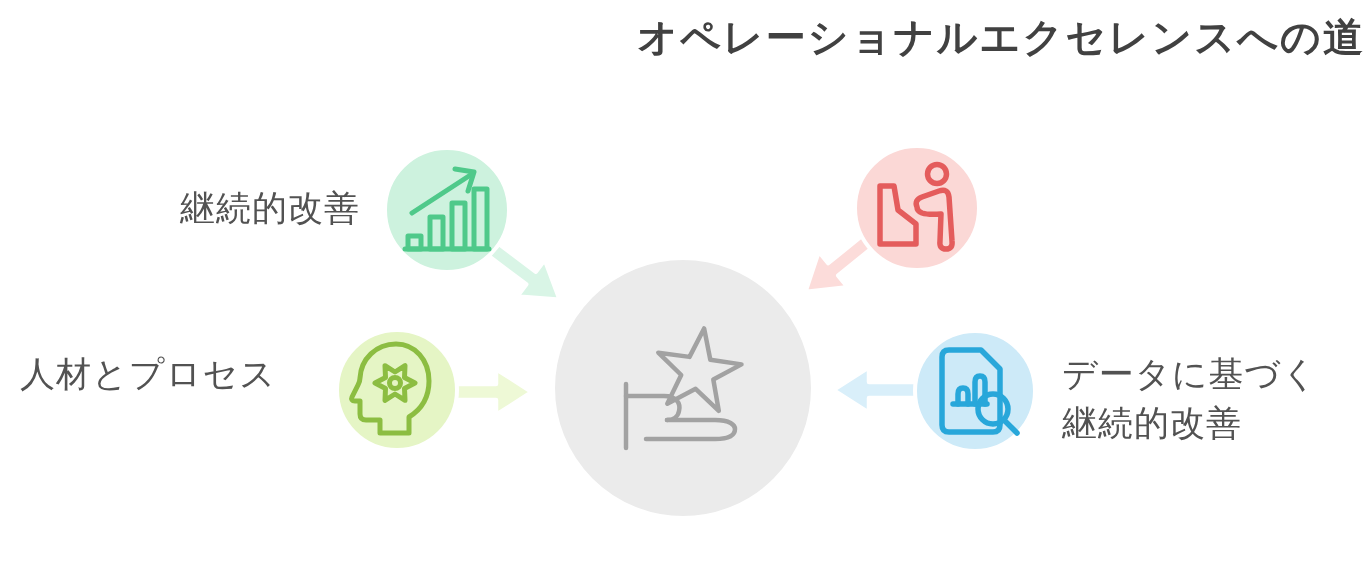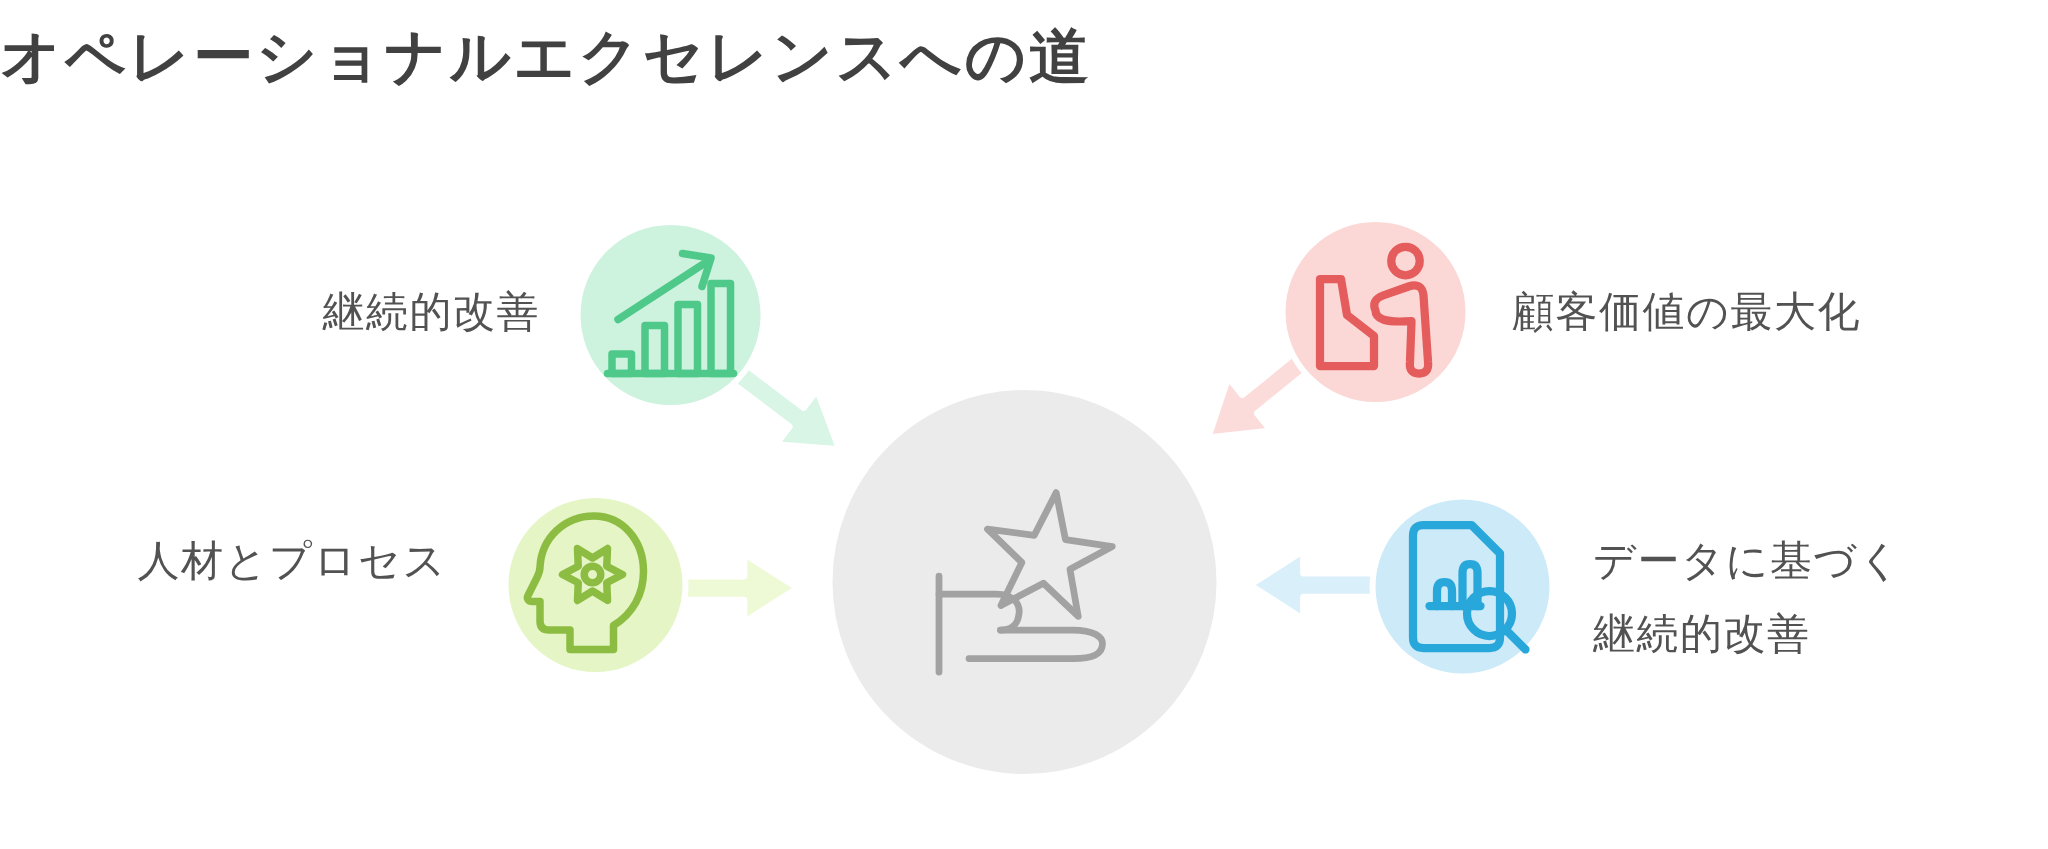--- a/index.html
+++ b/index.html
@@ -2,30 +2,30 @@
 <html><head>
 <meta charset="utf-8">
 <style>
   html,body { margin:0; padding:0; background:#ffffff; }
   .canvas {
     position:relative; width:1365px; height:566px; background:#ffffff;
     overflow:hidden; font-family:"Liberation Sans","DejaVu Sans",sans-serif;
   }
   .title {
     position:absolute; top:10px; left:0; width:100%;
-    text-align:left; font-size:40px; font-weight:bold;
+    text-align:right; font-size:40px; font-weight:bold;
     color:#414141; letter-spacing:2px;
   }
   .label {
-    position:absolute; font-size:28px; color:#525252;
+    position:absolute; font-size:35px; color:#525252;
     letter-spacing:1px; line-height:49px; white-space:nowrap;
   }
   .label-tl { left:130px; width:230px; top:189px; text-align:right; line-height:38px; }
   .label-tr { left:1008px; top:189px; line-height:38px; }
-  .label-bl { left:20px;  width:278px; top:349px; text-align:right; }
+  .label-bl { left:20px;  width:278px; top:349px; }
   .label-br { left:1062px; top:349px; }
   .node, .arrow, .center-node { position:absolute; }
   .node-tl { left:379px; top:142px; }
   .node-tr { left:849px; top:140px; }
   .node-bl { left:332px; top:325px; }
   .node-br { left:909px; top:325px; }
   .center-node { left:547px; top:252px; }
   .arrow { width:96px; height:60px; }
   .arrow-tl { left:475px; top:242px; transform:rotate(37deg); }
   .arrow-tr { left:793px; top:233px; transform:rotate(141deg); }
@@ -80,21 +80,20 @@
   <div class="node node-tr">
     <svg width="136" height="136" viewBox="0 0 136 136">
       <circle cx="68" cy="68" r="62" stroke="#ffffff" stroke-width="4" fill="#fbd8d6"></circle>
       <g transform="translate(28,23)" fill="none" stroke-width="5.5" stroke-linecap="round" stroke-linejoin="round" stroke="#e45c5c">
         <circle cx="60" cy="11" r="9.5"></circle>
         <path d="M3,23 L17,23 L21,47 L39,61 L39,81 L3,81 Z"></path>
         <path d="M40,44 Q37,37 45,34 L62,28 Q71,25 72,34 L75,78 Q76,86 69,86 Q62,86 63,78 L64,51 Q51,52 45,50 Q40,48 40,44 Z"></path>
       </g>
     </svg>
   </div>
-  <div class="label label-tr">顧客価値の最大化</div>
 
   <div class="node node-bl">
     <svg width="130" height="130" viewBox="0 0 130 130">
       <circle cx="65" cy="65" r="60" stroke="#ffffff" stroke-width="4" fill="#e5f5c5"></circle>
       <g transform="translate(17,16)" fill="none" stroke-width="5" stroke-linecap="round" stroke-linejoin="round" stroke="#8cbd42">
         <path d="M47,3 C27,3 12,18 11,37 C11,40 10,42 9,44 L3,56 C2,58 3,60 6,60 L11,60 L11,73 C11,77 13,79 17,79 L31,79 L31,92 L60,92 L60,76 C73,68 80,55 80,40 C80,19 66,3 47,3 Z"></path>
         <path d="M55.5,36.5 L66,42 L55.5,47.5 L56,59.3 L46,53 L36,59.3 L36.5,47.5 L26,42 L36.5,36.5 L36,24.7 L46,31 L56,24.7 Z"></path>
         <circle cx="46" cy="42" r="5.5"></circle>
       </g>
     </svg>

